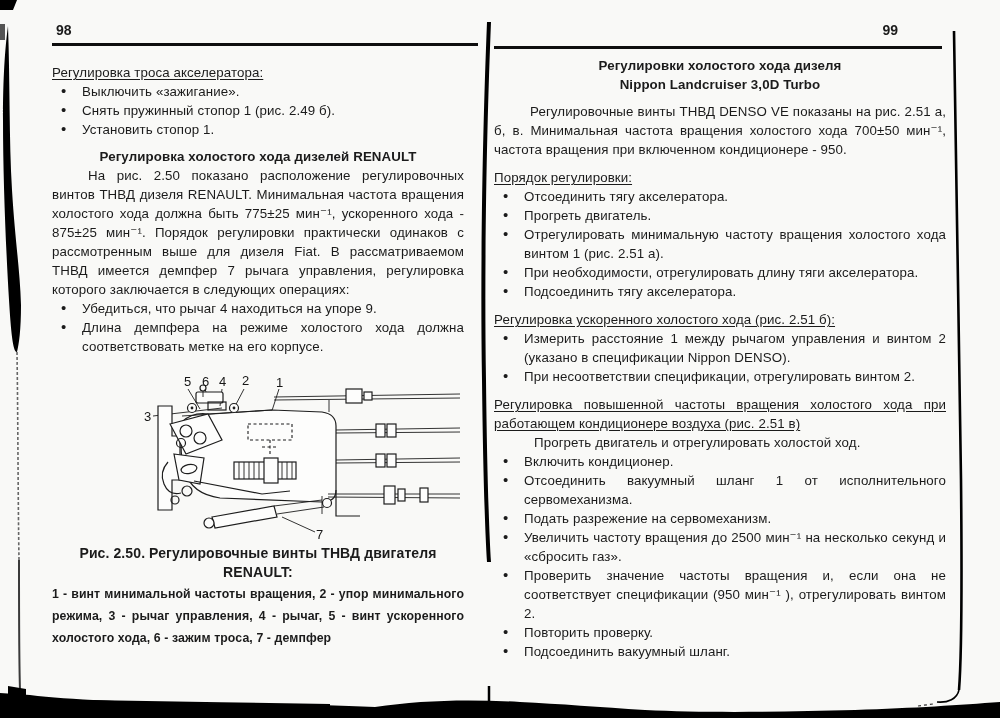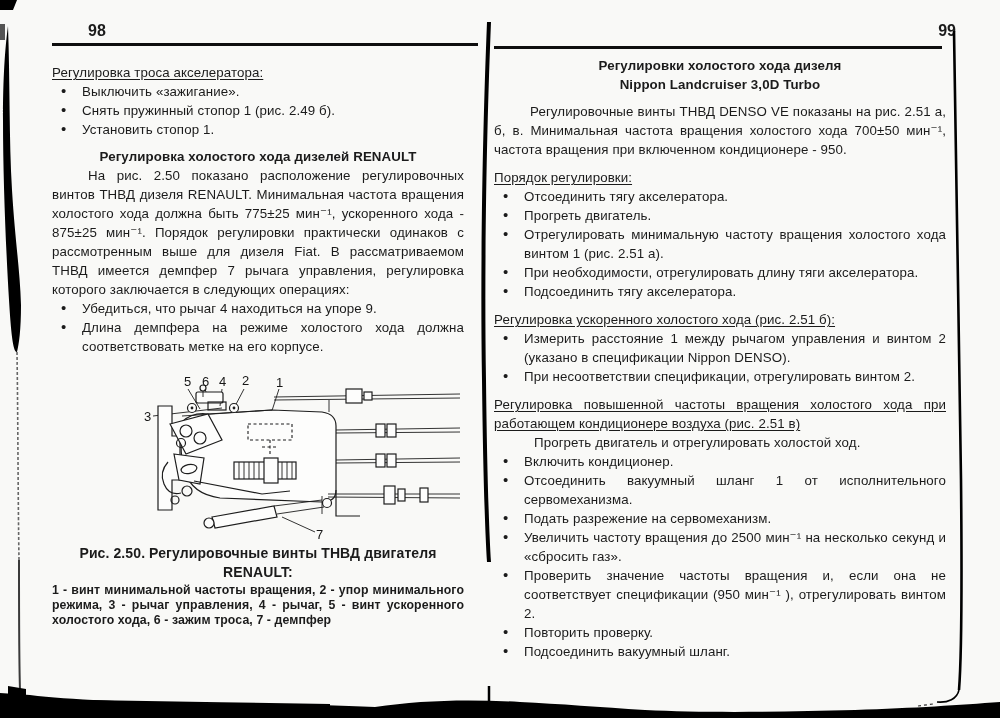--- a/index.html
+++ b/index.html
@@ -3,41 +3,41 @@
 <meta charset="utf-8">
 <style>
   html,body{margin:0;padding:0;}
   body{
     width:1000px;height:718px;position:relative;overflow:hidden;
     background:#f9f9f7;
     font-family:"Liberation Sans","DejaVu Sans",sans-serif;
     color:#1b1b1b;
   }
   .artifacts{position:absolute;left:0;top:0;z-index:3;pointer-events:none;}
-  .pagenum{position:absolute;top:22px;font-weight:bold;font-size:16px;z-index:2;margin-left:32px;}
+  .pagenum{position:absolute;top:22px;font-weight:bold;font-size:14px;z-index:2;}
   #pn-left{left:56px;}
-  #pn-right{left:888px;width:36px;text-align:right;}
+  #pn-right{left:862px;width:36px;text-align:right;}
   .hrule{position:absolute;height:3px;background:#0e0e0e;z-index:2;}
   #rule-left{left:52px;top:43px;width:426px;}
   #rule-right{left:494px;top:46px;width:448px;}
   .col{position:absolute;z-index:2;font-size:13.3px;line-height:19px;letter-spacing:.1px;}
   .col-left{left:52px;top:50px;width:412px;margin-top:8px;}
   .col-right{left:494px;top:50px;width:452px;}
   .utitle{text-decoration:underline;text-underline-offset:2px;margin-top:5px;}
   .bi{position:relative;padding-left:30px;text-align:justify;}
   .bi::before{content:"\2022";position:absolute;left:9px;top:-1px;font-size:15px;}
   .center-b{font-weight:bold;text-align:center;}
   .head-gap{margin-top:8px;}
   .para{text-indent:36px;text-align:justify;}
   .lead{text-indent:40px;}
   .sec-gap{margin-top:9px;}
   .fig{position:relative;margin:8px 0 0 72px;width:340px;height:178px;}
   .fig svg{display:block;}
   .figcap{font-weight:bold;font-size:14px;text-align:center;margin-top:2px;letter-spacing:.1px;}
-  .figleg{font-weight:bold;font-size:12.3px;line-height:15px;text-align:justify;margin-top:1px;}
+  .figleg{font-weight:bold;font-size:12.3px;line-height:22px;text-align:justify;margin-top:1px;}
   .callout{font-size:13px;fill:#161616;}
   .ln{stroke:#1d1d1d;stroke-width:1.2;fill:none;}
   .lnf{stroke:#1d1d1d;stroke-width:1.2;fill:#fdfdfc;}
   .thin{stroke:#1d1d1d;stroke-width:.9;fill:none;}
   .dash{stroke:#1d1d1d;stroke-width:1.1;fill:none;stroke-dasharray:3 2.5;}
 </style>
 </head>
 <body>
 
 <svg class="artifacts" width="1000" height="718" viewBox="0 0 1000 718">

